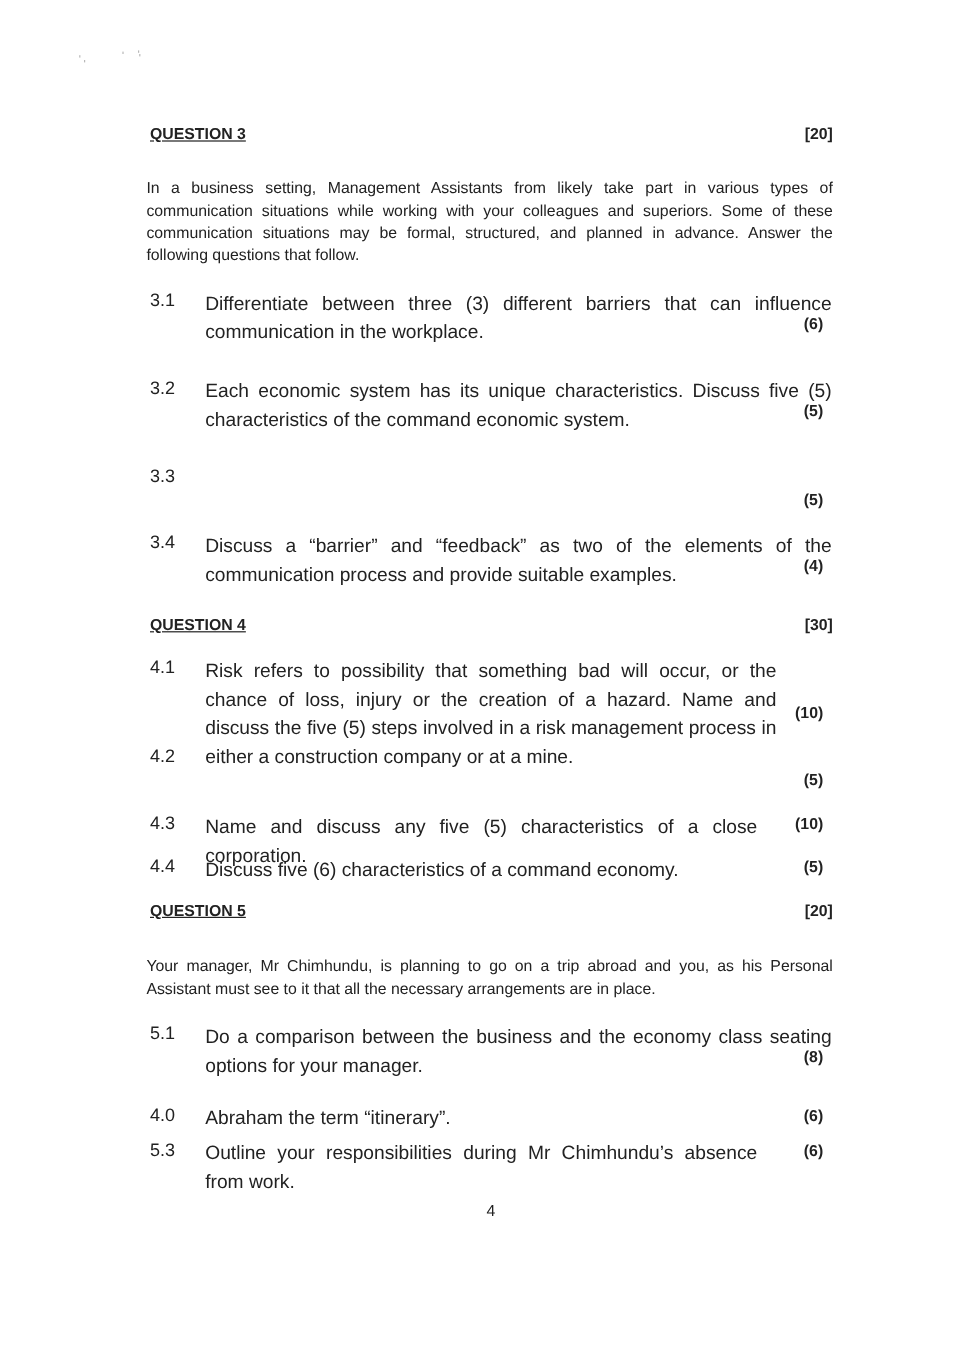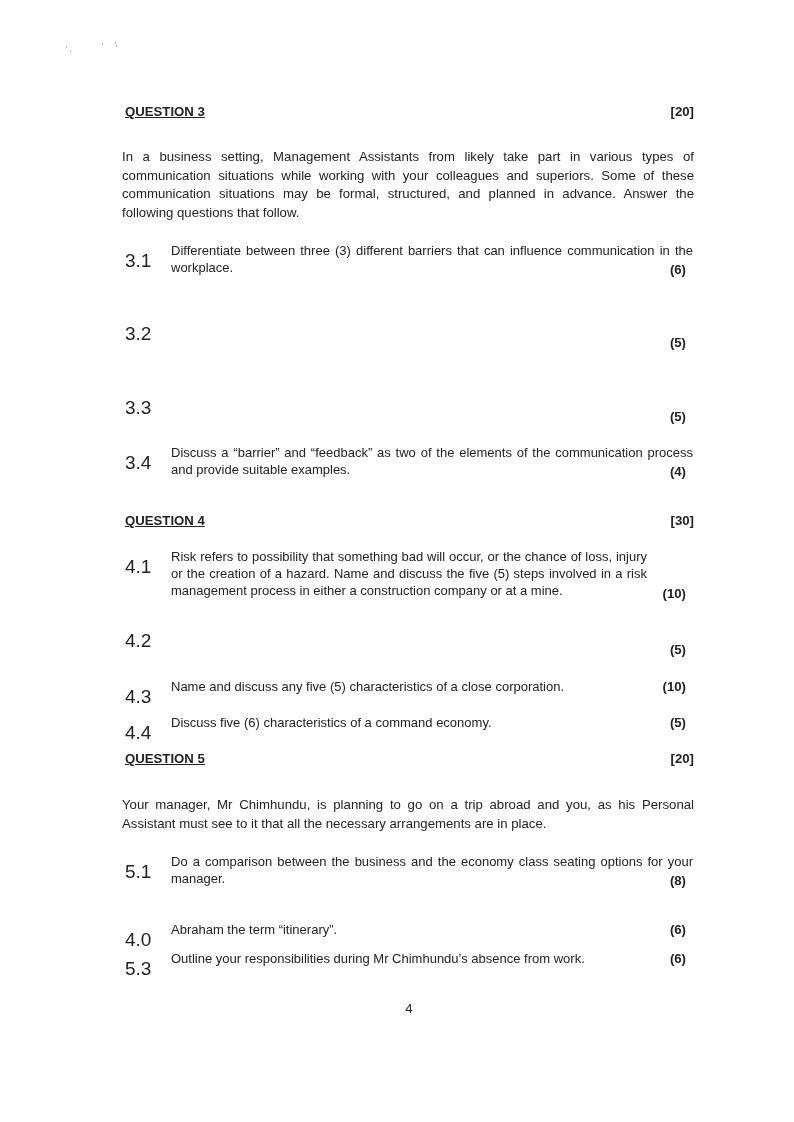--- a/index.html
+++ b/index.html
@@ -59,32 +59,32 @@
       text-align: justify;
       font-size: 13.2px;
     }
     .q {
       position: absolute;
       left: 113px;
       width: 569px;
     }
     .q-num {
       position: absolute;
-      left: 0; top: 10px;
+      left: 0; top: 0;
       width: 40px;
-      font-size: 19px;
+      font-size: 15px;
       line-height: 18.6px;
     }
     .q-text {
       position: absolute;
       left: 46px;
       width: 522px;
       top: 0;
-      font-size: 13px;
-      line-height: 17px;
+      font-size: 16px;
+      line-height: 24px;
       text-align: justify;
     }
     .q-marks {
       position: absolute;
       right: 8px;
       font-weight: bold;
       font-size: 13.2px;
       line-height: 18.6px;
     }
     .page-number {
@@ -116,20 +116,21 @@
   <div class="intro" style="top:148px;">In a business setting, Management Assistants from likely take part in various types of communication situations while working with your colleagues and superiors. Some of these communication situations may be formal, structured, and planned in advance.  Answer the following questions that follow.</div>
 
   <div class="q" style="top:242px;height:40px;">
     <span class="q-num">3.1</span>
     <span class="q-text">Differentiate between three (3) different barriers that can influence communication in the workplace.</span>
     <span class="q-marks" style="top:18.6px;">(6)</span>
   </div>
 
   <div class="q" style="top:315px;height:40px;">
     <span class="q-num">3.2</span>
+    <span class="q-text">Each economic system has its unique characteristics.  Discuss five (5) characteristics of the command economic system.</span>
     <span class="q-marks" style="top:18.6px;">(5)</span>
   </div>
 
   <div class="q" style="top:389px;height:40px;">
     <span class="q-num">3.3</span>
     <span class="q-marks" style="top:18.6px;">(5)</span>
   </div>
 
   <div class="q" style="top:444px;height:40px;">
     <span class="q-num">3.4</span>

